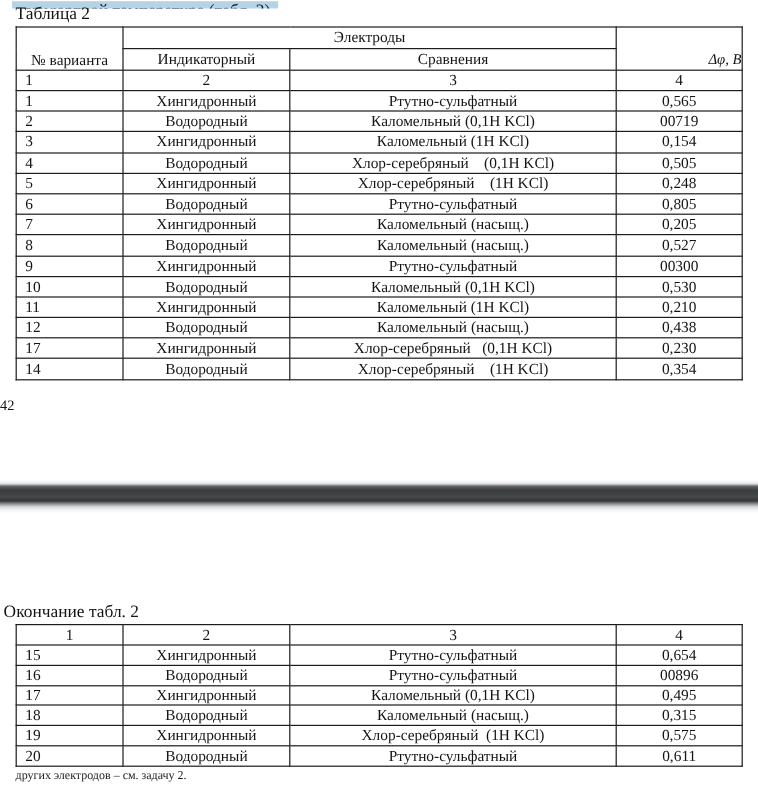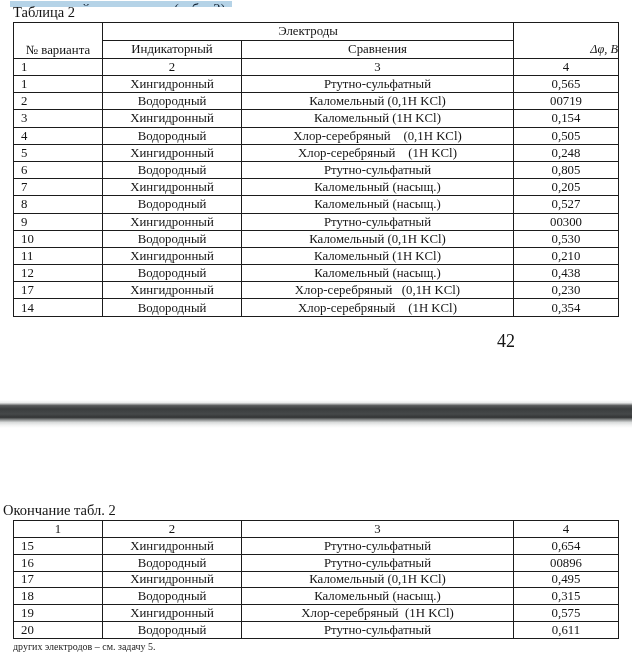--- a/index.html
+++ b/index.html
@@ -28,21 +28,21 @@
     vertical-align:middle;
   }
   tr.hrow{height:18px;}
   tr.numrow{height:17px;}
   #t1 tbody tr{height:17.2px;}
   #t2 tbody tr{height:16.8px;margin-top:12px;}
   td.topalign{vertical-align:top;padding-top:20px;}
   td.c1{text-align:left;padding-left:7px;}
   td.c1c{text-align:center;padding-left:0;}
   td.dphi{font-style:italic;font-size:12.3px;text-align:right;}
-  .pagenum{position:absolute;top:331px;left:0;width:515px;text-align:right;font-size:18px;}
+  .pagenum{position:absolute;top:331px;left:0;width:515px;text-align:left;font-size:12px;}
   .page-gap{
     position:absolute;top:400px;left:0;width:632px;height:28px;
     background:linear-gradient(to bottom,
       #ffffff 0%, #e9eaea 10%, #565859 20%, #3a3d3e 32%,
       #454849 50%, #333536 62%, #8b8e8e 71%, #d9dbdb 80%,
       #f2f3f3 90%, #ffffff 100%);
   }
   .footnote{position:absolute;top:641px;left:13px;width:594px;font-size:10px;line-height:11.5px;color:#1c1c1c;}
   .footnote .fl1{padding-left:30px;white-space:pre;word-spacing:3px;}
   .footnote .fl2{white-space:pre;}
@@ -223,14 +223,14 @@
     <tr>
         <td class="c1">20</td>
         <td>Водородный</td>
         <td>Ртутно-сульфатный</td>
         <td>0,611</td>
       </tr>
   </tbody>
 </table>
 
 <div class="footnote">
-  <div class="fl2">других электродов – см. задачу 5.</div>
+  <div class="fl2">других электродов – см. задачу 2.</div>
 </div>
 
 </body></html>

